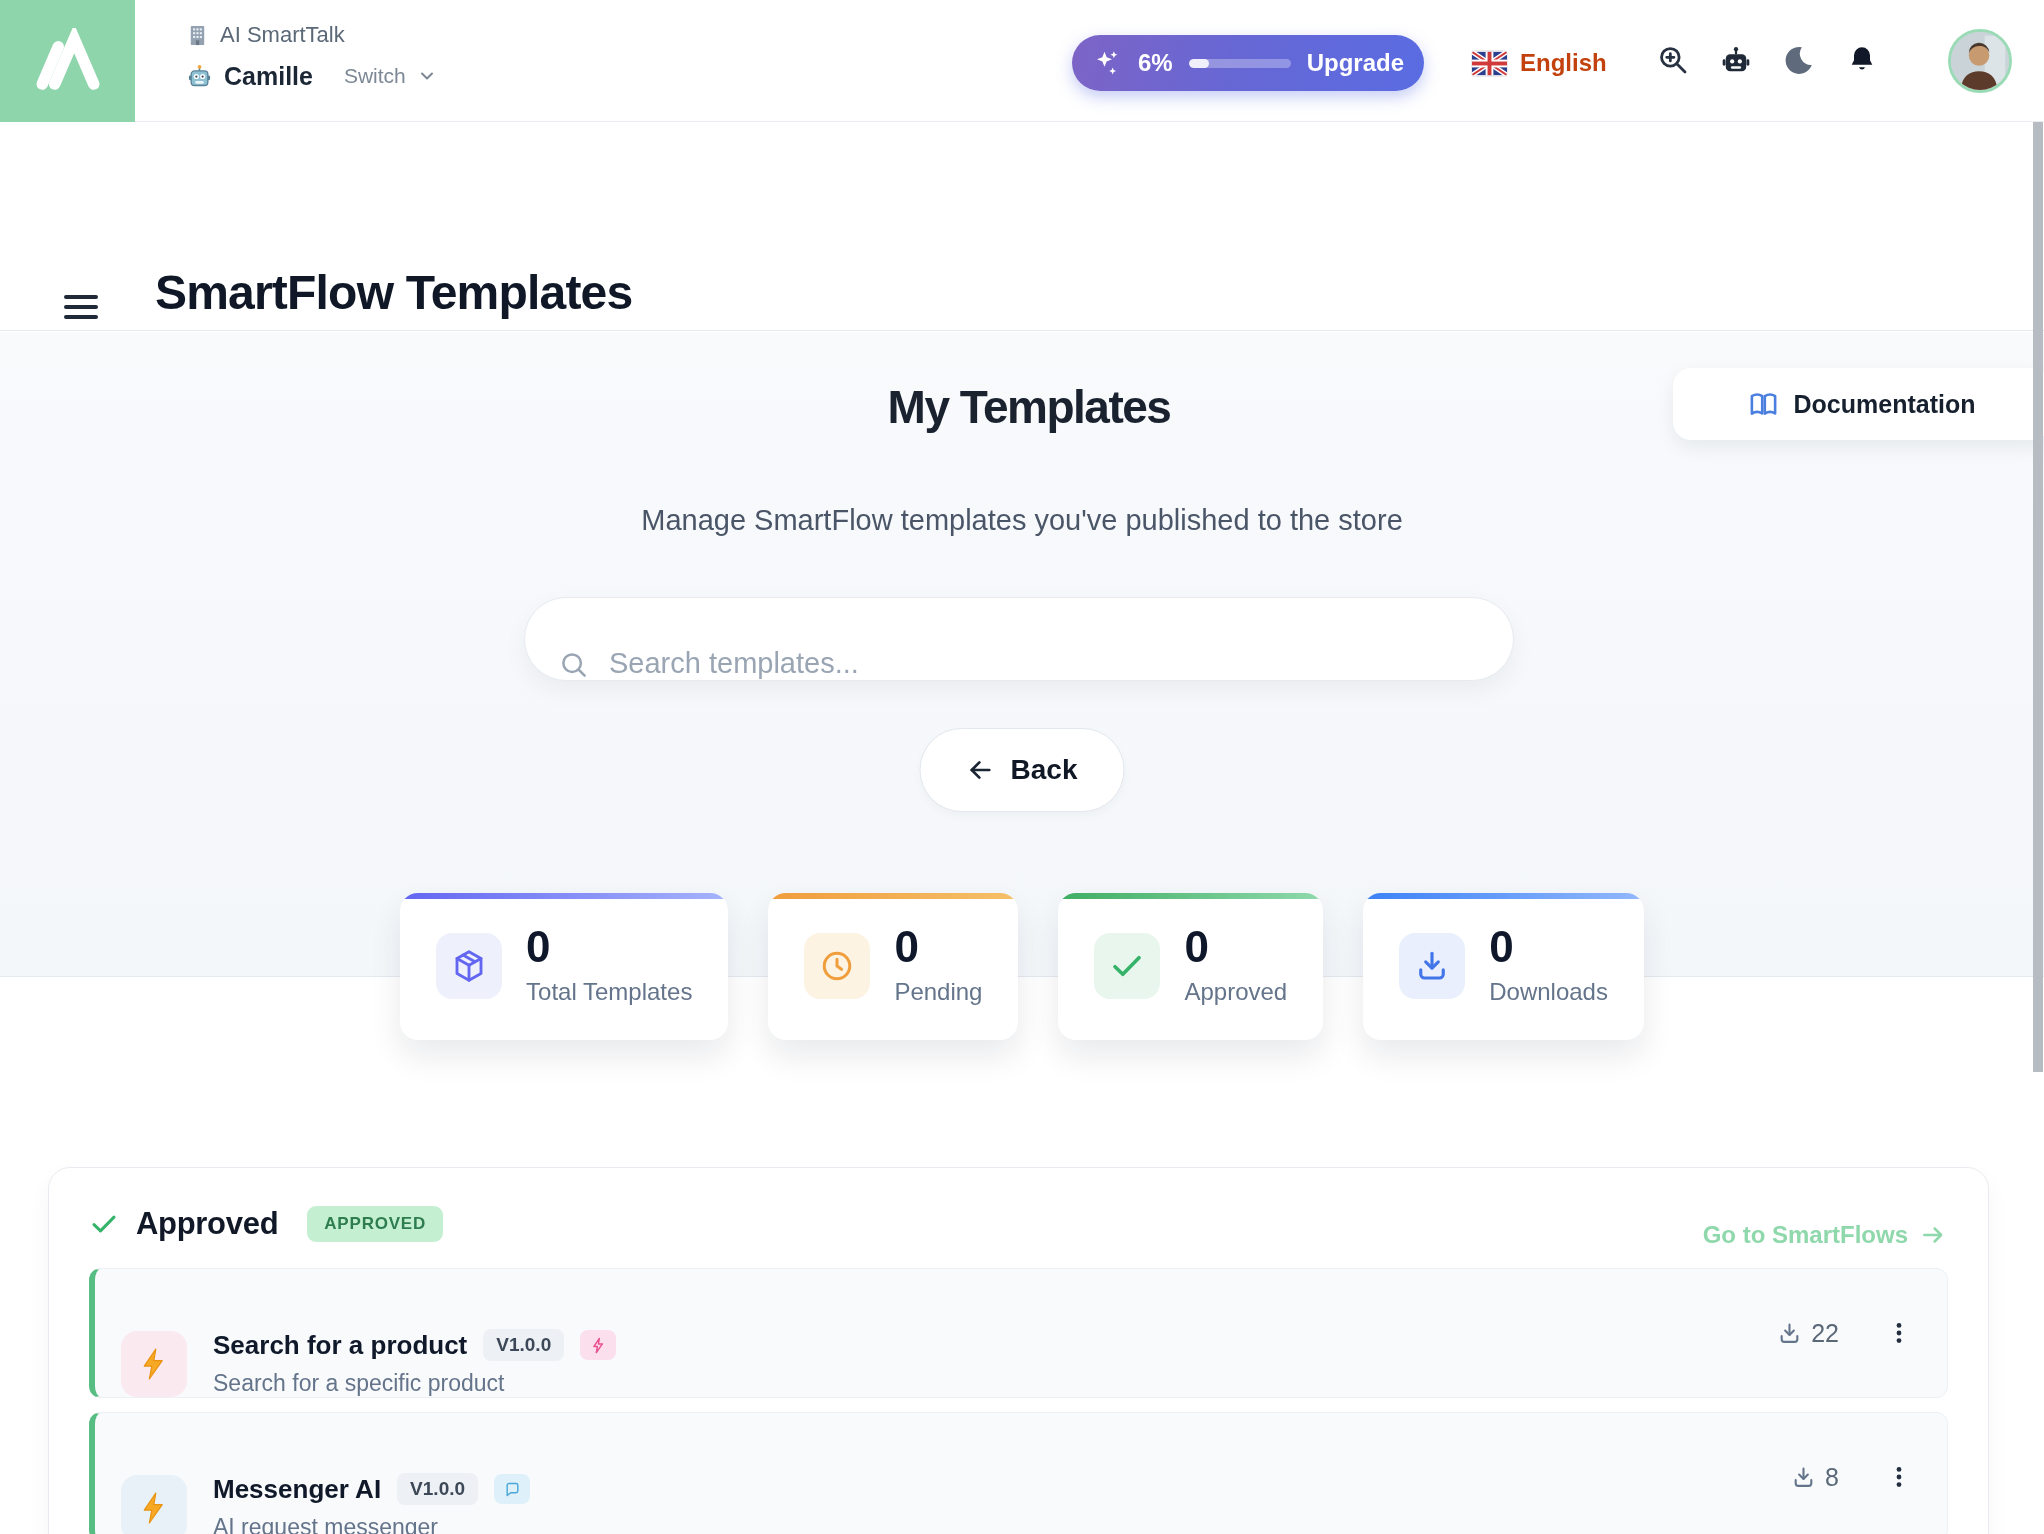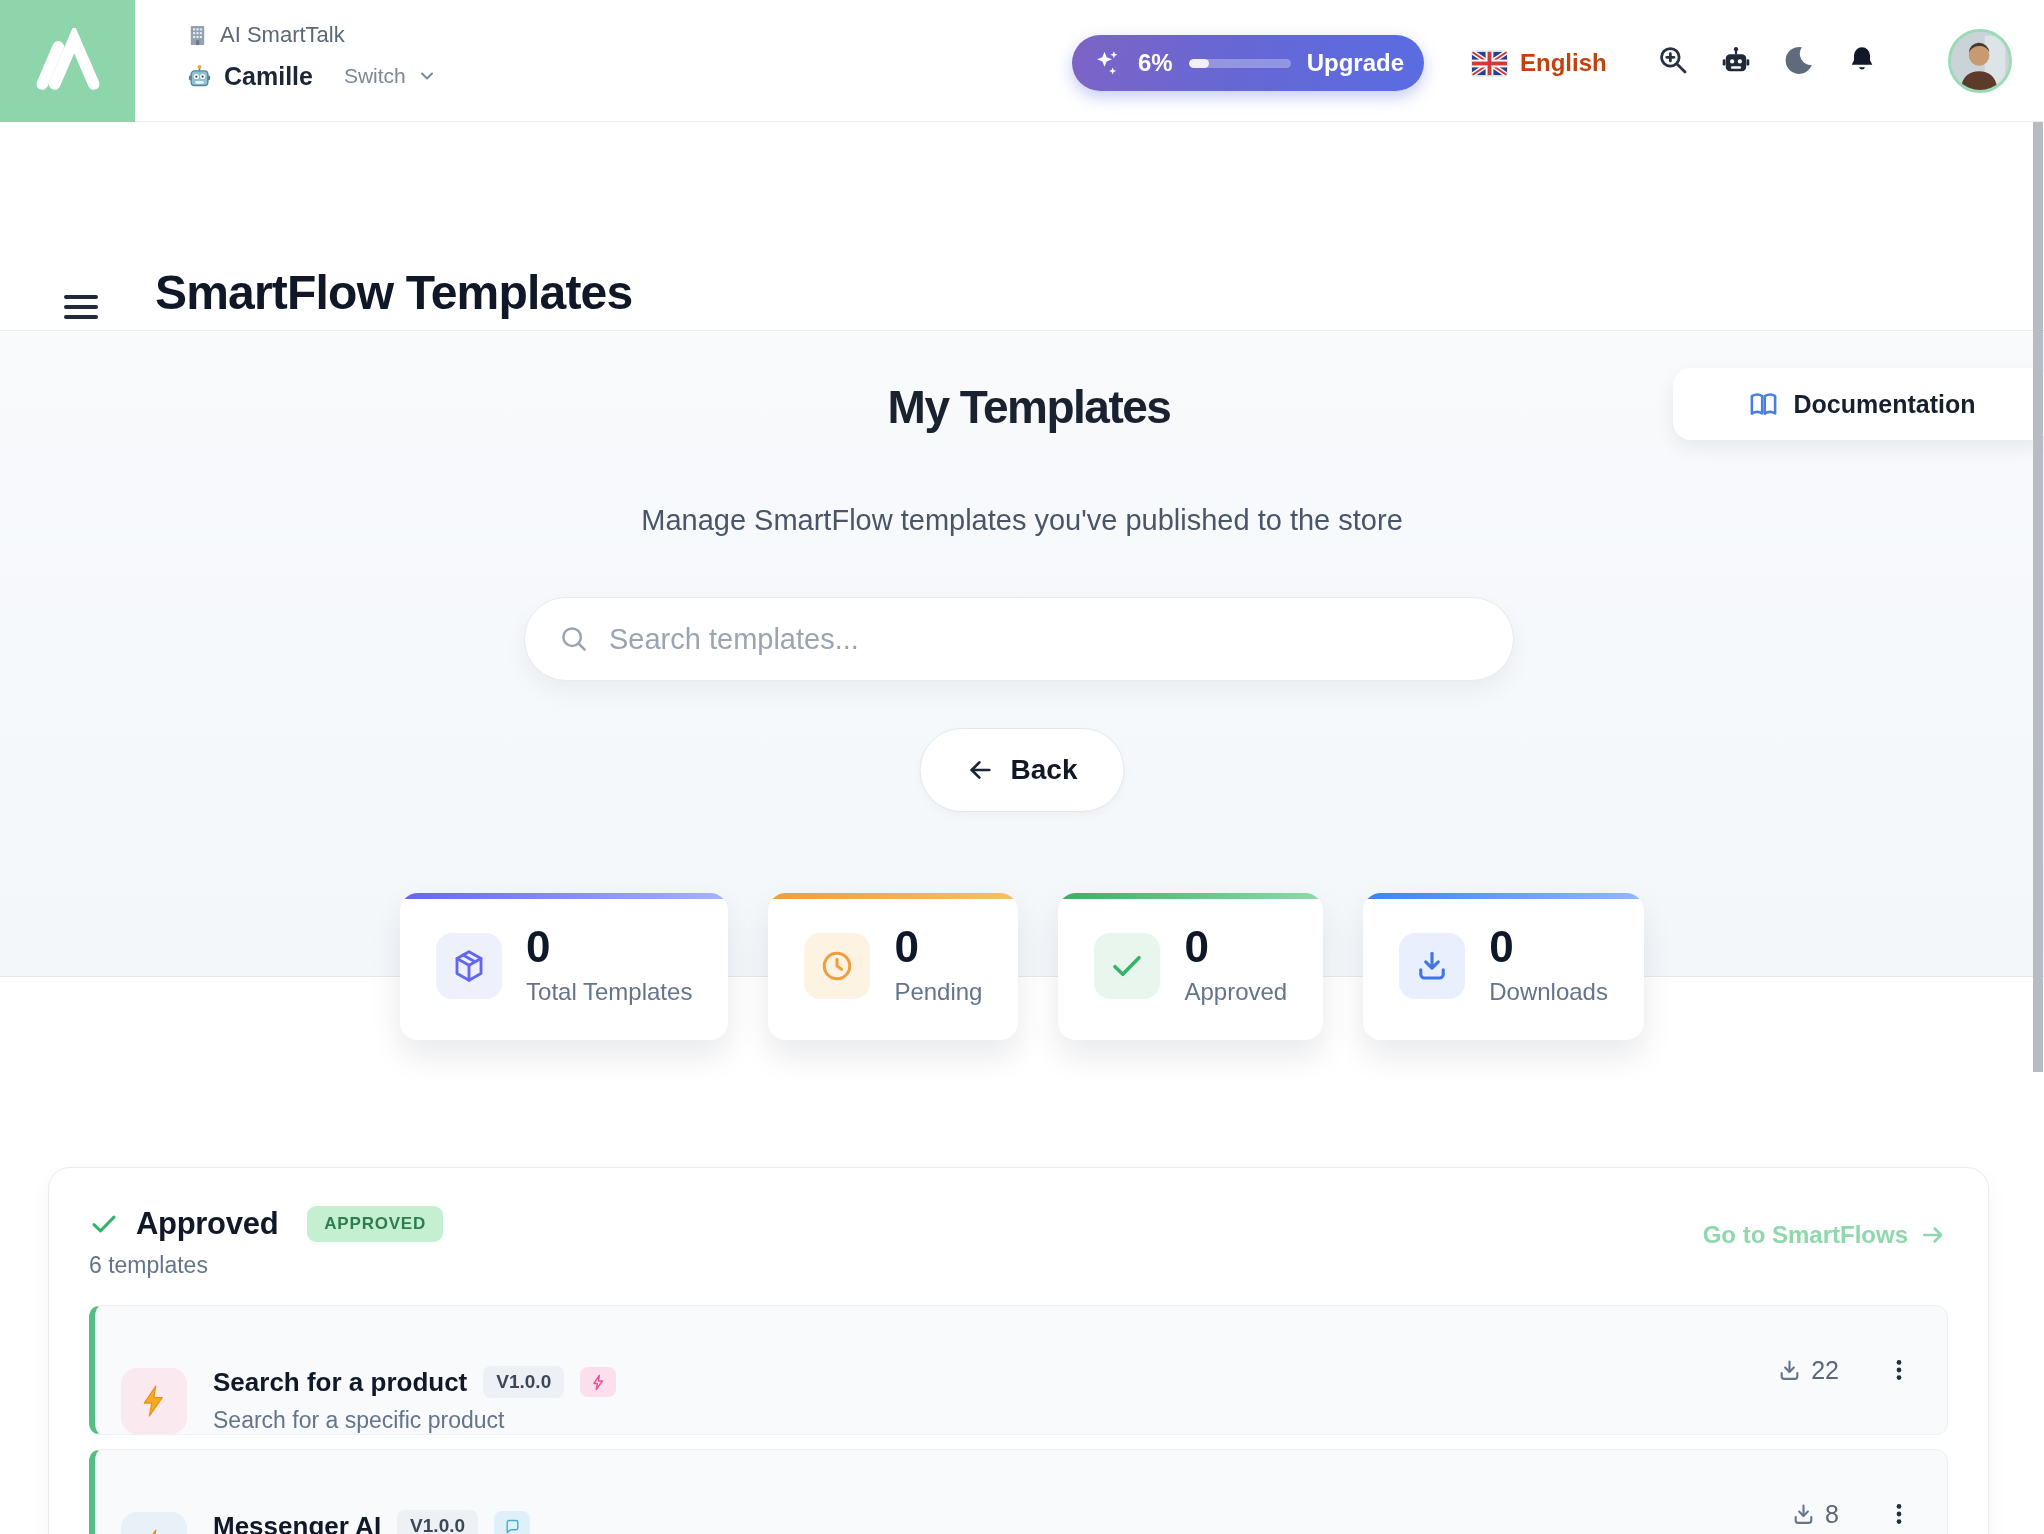--- a/index.html
+++ b/index.html
@@ -48,21 +48,21 @@
   .crumb-current { color:#1e293b; font-weight:600; cursor:default; }
 
   
   .hero { position:absolute; left:0; top:332px; width:2044px; height:645px; background:linear-gradient(180deg,#f8fafc 0%,#f4f7fa 100%); border-bottom:1px solid #e4e9ee; }
   .doc-btn { position:absolute; left:1673px; top:36px; width:377px; height:72px; background:#ffffff; border-radius:18px;
     box-shadow:0 8px 20px rgba(15,23,42,.07); display:flex; align-items:center; justify-content:center; gap:15px; cursor:pointer; }
   .doc-label { font-size:25px; font-weight:600; color:#16202e; }
   .hero-title { position:absolute; left:0; top:48px; width:100%; text-align:center; font-size:46px; font-weight:700; letter-spacing:-1.5px; color:#1a2230;margin-left:7px; }
   .hero-subtitle { position:absolute; left:0; top:172px; width:100%; text-align:center; font-size:29px; color:#4a5568; }
   .search-wrap { position:absolute; left:524px; top:265px; width:990px; height:84px; background:#ffffff; border:1px solid #e7ebf0; border-radius:42px;
-    box-shadow:0 10px 24px rgba(15,23,42,.05); display:flex; align-items:center; padding:0 34px; gap:20px; }
+    box-shadow:0 10px 24px rgba(15,23,42,.05); display:flex; align-items:flex-end; padding:0 34px; gap:20px; }
   .search-input { flex:1; border:none; outline:none; font-size:29px; color:#33404f; background:transparent; font-family:"Liberation Sans", sans-serif; }
   .search-input::placeholder { color:#9aa5b4; }
   .back-btn { position:absolute; left:50%; top:396px; transform:translateX(-50%); height:84px; padding:0 46px; background:#ffffff;
     border:1px solid #e3e8ee; border-radius:42px; display:flex; align-items:center; gap:16px; cursor:pointer; box-shadow:0 4px 10px rgba(15,23,42,.03); }
   .back-label { font-size:28px; font-weight:600; color:#101826; }
 
   
   .stats-row { position:absolute; left:0; top:893px; width:2044px; display:flex; justify-content:center; gap:40px; z-index:4; }
   .stat-card { position:relative; background:#ffffff; border-radius:18px; box-shadow:0 16px 32px rgba(15,23,42,.09);
     padding:32px 36px 34px 36px; display:flex; align-items:center; gap:24px; overflow:hidden; }
@@ -400,21 +400,20 @@
   <div class="panel">
     <div class="panel-header">
       <span>
         <svg width="30" height="30" viewBox="0 0 24 24" fill="none" stroke="#35b368" stroke-width="2.4" stroke-linecap="round" stroke-linejoin="round">
           <path d="M4 12.5l5.2 5L20 6.5"></path>
         </svg>
       </span>
       <span class="panel-title">Approved</span>
       <span class="status-badge">APPROVED</span>
     </div>
-    <div class="panel-count">6 templates</div>
 
     <div class="panel-link">
       <span class="panel-link-label">Go to SmartFlows</span>
       <span>
         <svg width="26" height="26" viewBox="0 0 24 24" fill="none" stroke="#8ed8ab" stroke-width="2.3" stroke-linecap="round" stroke-linejoin="round">
           <path d="M4 12h15"></path>
             <path d="M13.5 6l6 6-6 6"></path>
         </svg>
       </span>
     </div>

